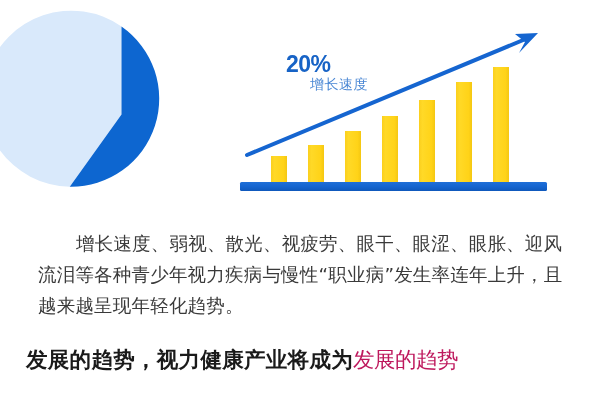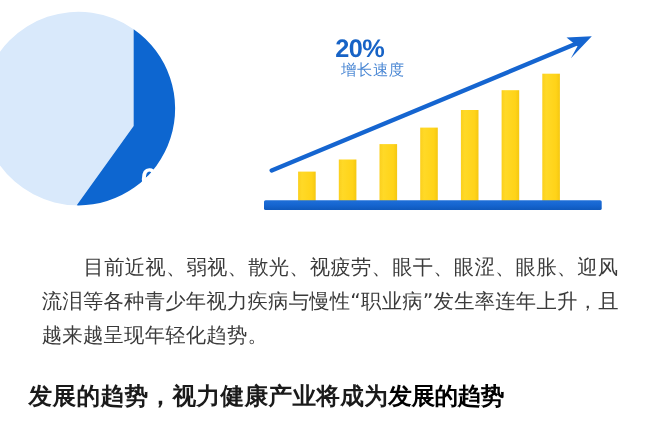--- a/index.html
+++ b/index.html
@@ -58,24 +58,23 @@
     height: 180px;
   }
   #bar-chart svg {
     display: block;
     overflow: visible;
   }
 
   .growth-callout {
     position: absolute;
     left: 286px;
-    top: 32px;
+    top: 52px;
     line-height: 1.05;
     white-space: nowrap;
-    text-align: center;
   }
   .growth-pct {
     display: block;
     font-size: 23px;
     font-weight: bold;
     color: #1763c6;
     letter-spacing: -0.5px;
   }
   .growth-sub {
     display: block;
@@ -107,38 +106,37 @@
     left: 26px;
     top: 345px;
     font-family: "DejaVu Sans", "Liberation Sans", sans-serif;
     font-size: 21.5px;
     font-weight: bold;
     color: #1a1a1a;
     white-space: nowrap;
     letter-spacing: 0.3px;
   }
   #headline .accent {
-    color: #000000;
-    font-weight: bold;
+    color: #be185d;
+    font-weight: normal;
     letter-spacing: -0.5px;
   }
 </style>
 </head>
 <body>
 
 <div id="infographic">
 
   <div id="pie-chart">
     <svg width="177" height="177" viewBox="0 0 177 177">
 
       <path fill="#d9e9fb" d="M88.5 88.5 L88.5 0.5 A88 88 0 1 0 36.76 160.7 Z"></path>
 
       <path fill="#0d66d0" d="M88.5 88.5 L88.5 0.5 A88 88 0 0 1 36.76 160.7 Z"></path>
     </svg>
-    <div class="pie-label">60%</div>
   </div>
 
   <div id="bar-chart">
     <svg width="320" height="180" viewBox="0 0 320 180">
       <defs>
         <linearGradient id="barGrad" x1="0" y1="0" x2="1" y2="0">
           <stop offset="0%" stop-color="#fbcf1d"></stop>
           <stop offset="22%" stop-color="#ffd927"></stop>
           <stop offset="78%" stop-color="#ffd318"></stop>
           <stop offset="100%" stop-color="#f4c712"></stop>
@@ -168,18 +166,18 @@
   </div>
 
   <div class="growth-callout">
     <span class="growth-pct">20%</span>
     <span class="growth-sub">增长速度</span>
   </div>
 
 </div>
 
 <div id="body-copy">
-  <span class="indent"></span><span>目前近视、弱视、散光、视疲劳、眼干、眼涩、眼胀、</span><span>迎风流泪等各种青少年视力疾病与慢性“职业病”发生率连</span><span>年上升，且越来越呈现年轻化趋势。</span>
+  <span class="indent"></span><span>增长速度、弱视、散光、视疲劳、眼干、眼涩、眼胀、</span><span>迎风流泪等各种青少年视力疾病与慢性“职业病”发生率连</span><span>年上升，且越来越呈现年轻化趋势。</span>
 </div>
 
 <div id="headline">
   <span>发展的趋势，视力健康产业将成为</span><span class="accent">发展的趋势</span>
 </div>
 
 </body></html>

